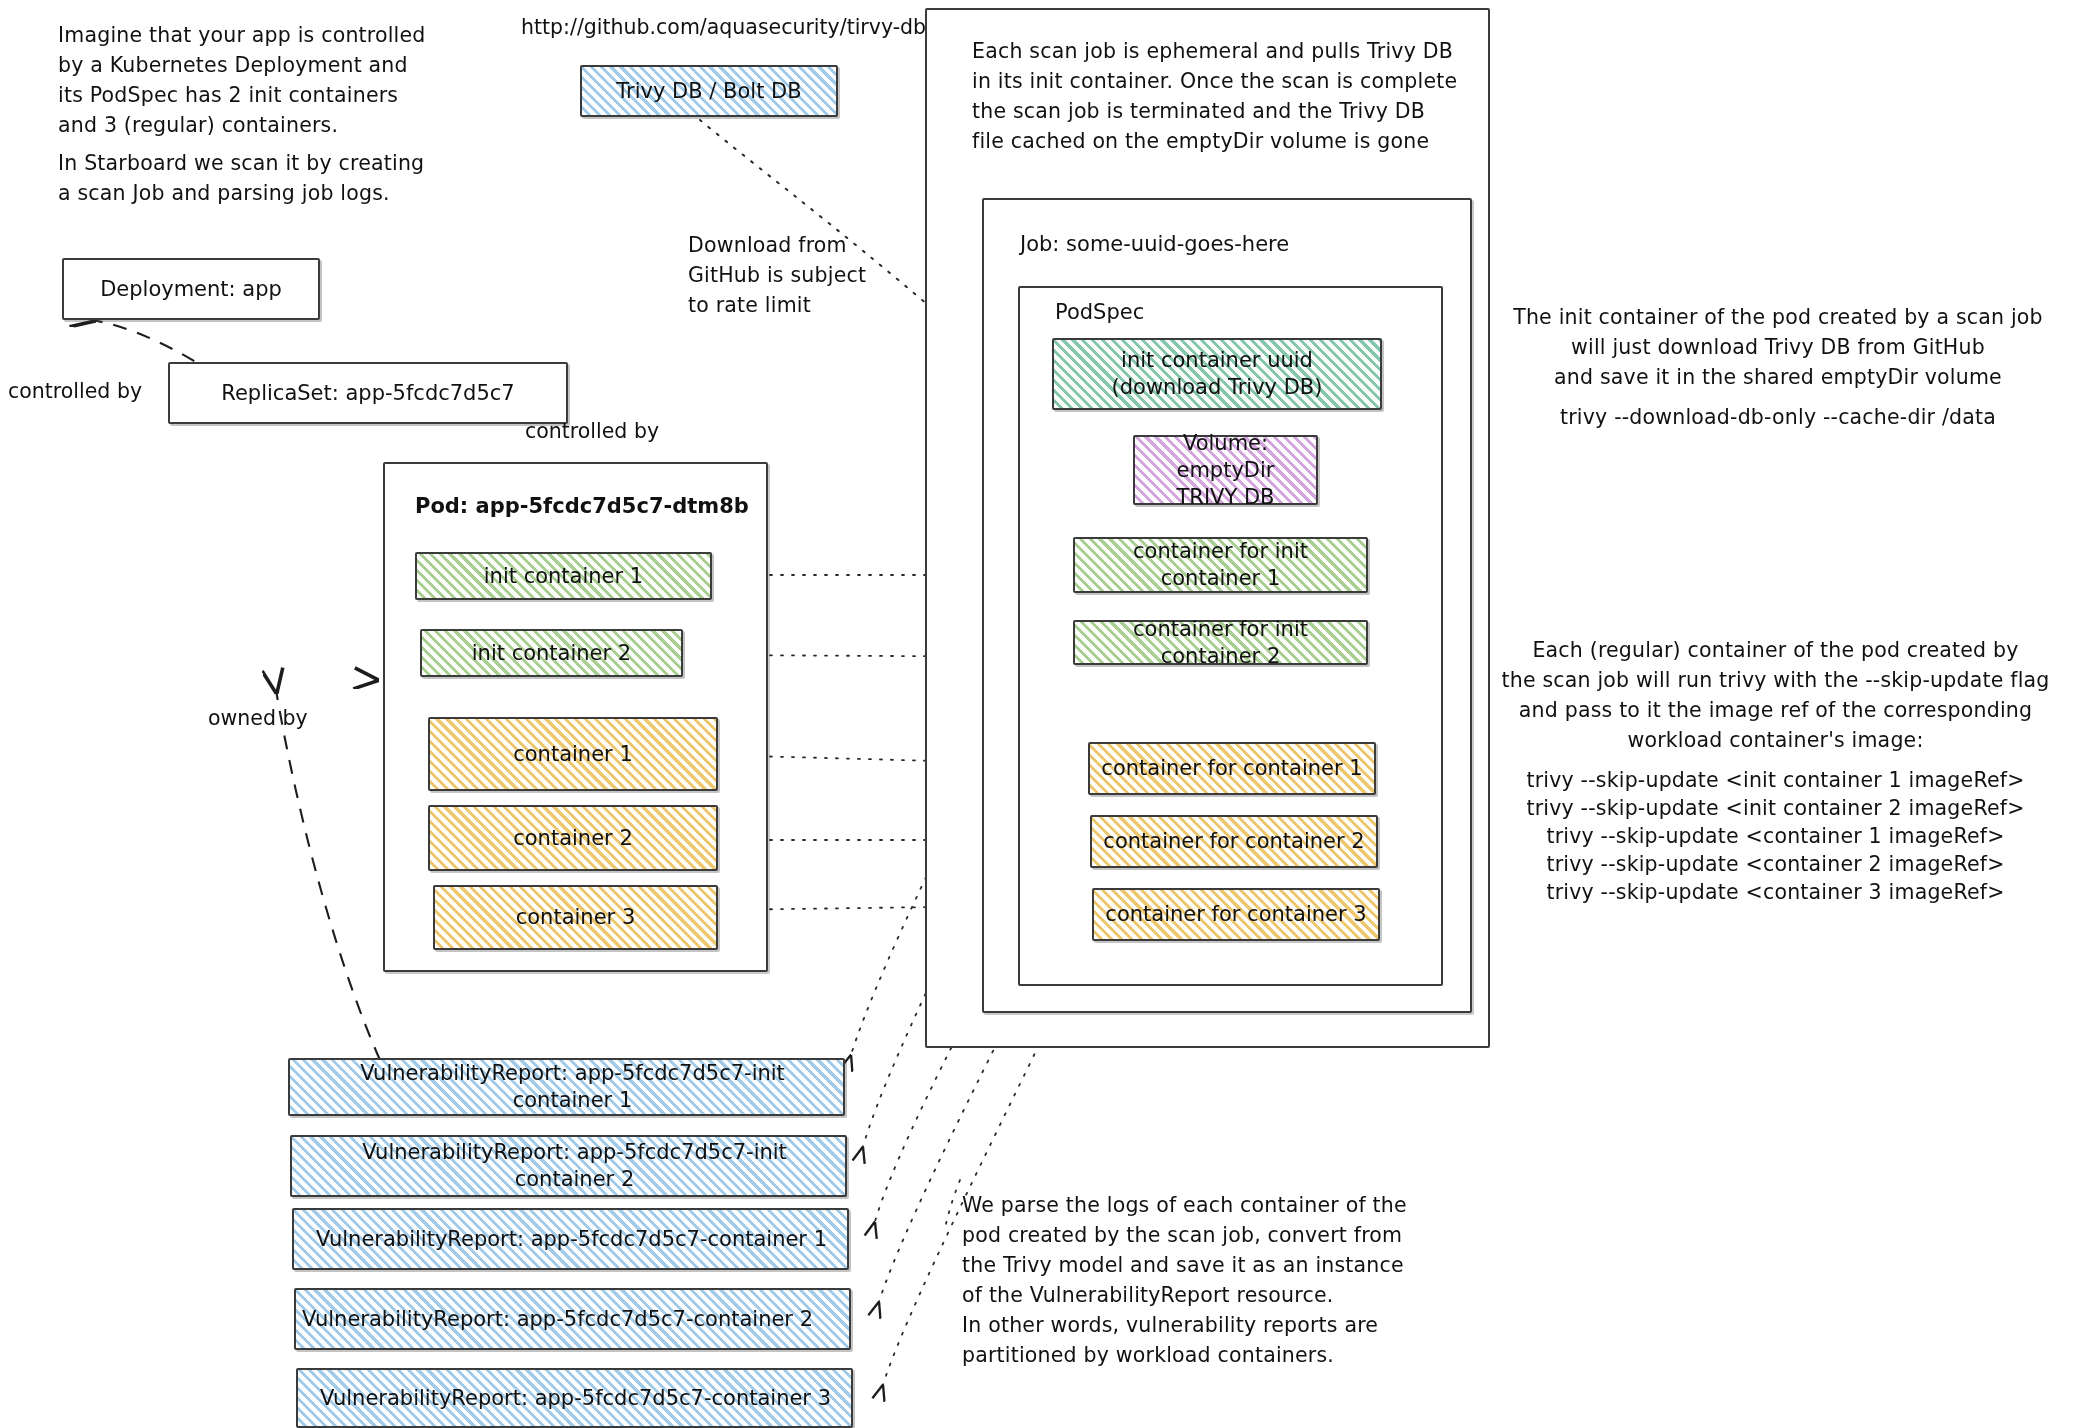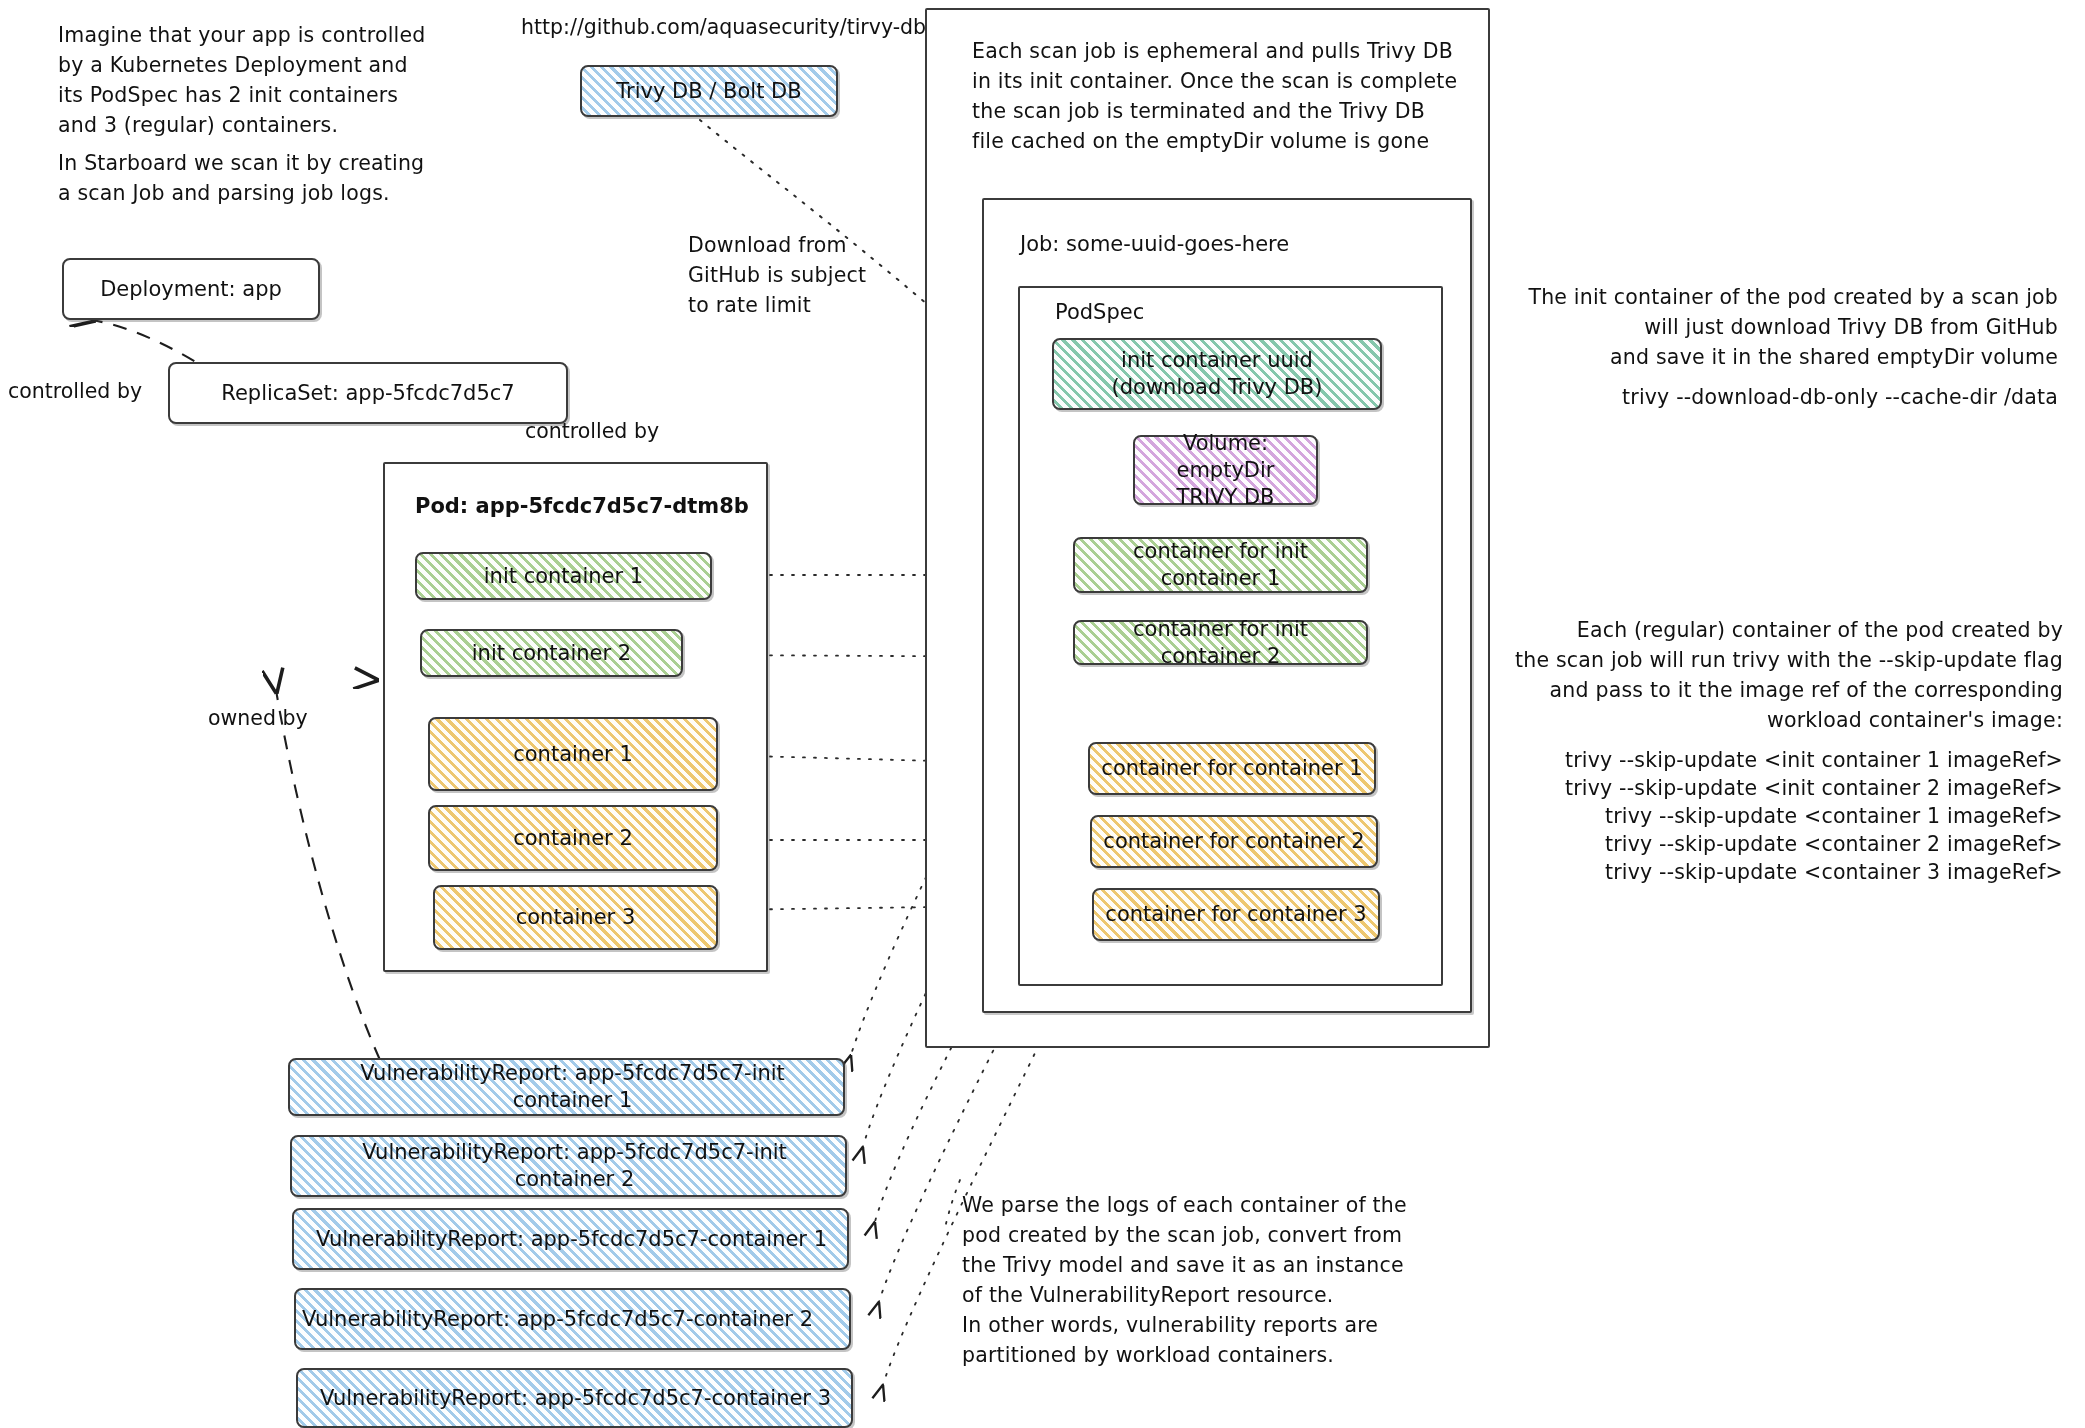--- a/index.html
+++ b/index.html
@@ -16,35 +16,35 @@
 
   .note {
     position:absolute;
     font-family: "DejaVu Sans", sans-serif;
     font-size: 20.5px;
     line-height: 30px;
     color:#111111;
     white-space: pre-line;
     letter-spacing: 0.2px;
   }
-  .note.center { text-align:right; }
+  .note.center { text-align:center;margin-top:20px; }
 
   .label {
     position:absolute;
     font-size: 20.5px;
     line-height: 26px;
     color:#111111;
     white-space: nowrap;
   }
 
   
   .box {
     position:absolute;
     border: 2.2px solid #3b3b3b;
-    border-radius: 8px;
+    border-radius: 2px;
     display:flex;
     align-items:center;
     justify-content:center;
     text-align:center;
     font-size: 21px;
     line-height: 27px;
     color:#111111;
     box-shadow: 2px 2px 0 rgba(60,60,60,0.30);
     background:#ffffff;
   }

